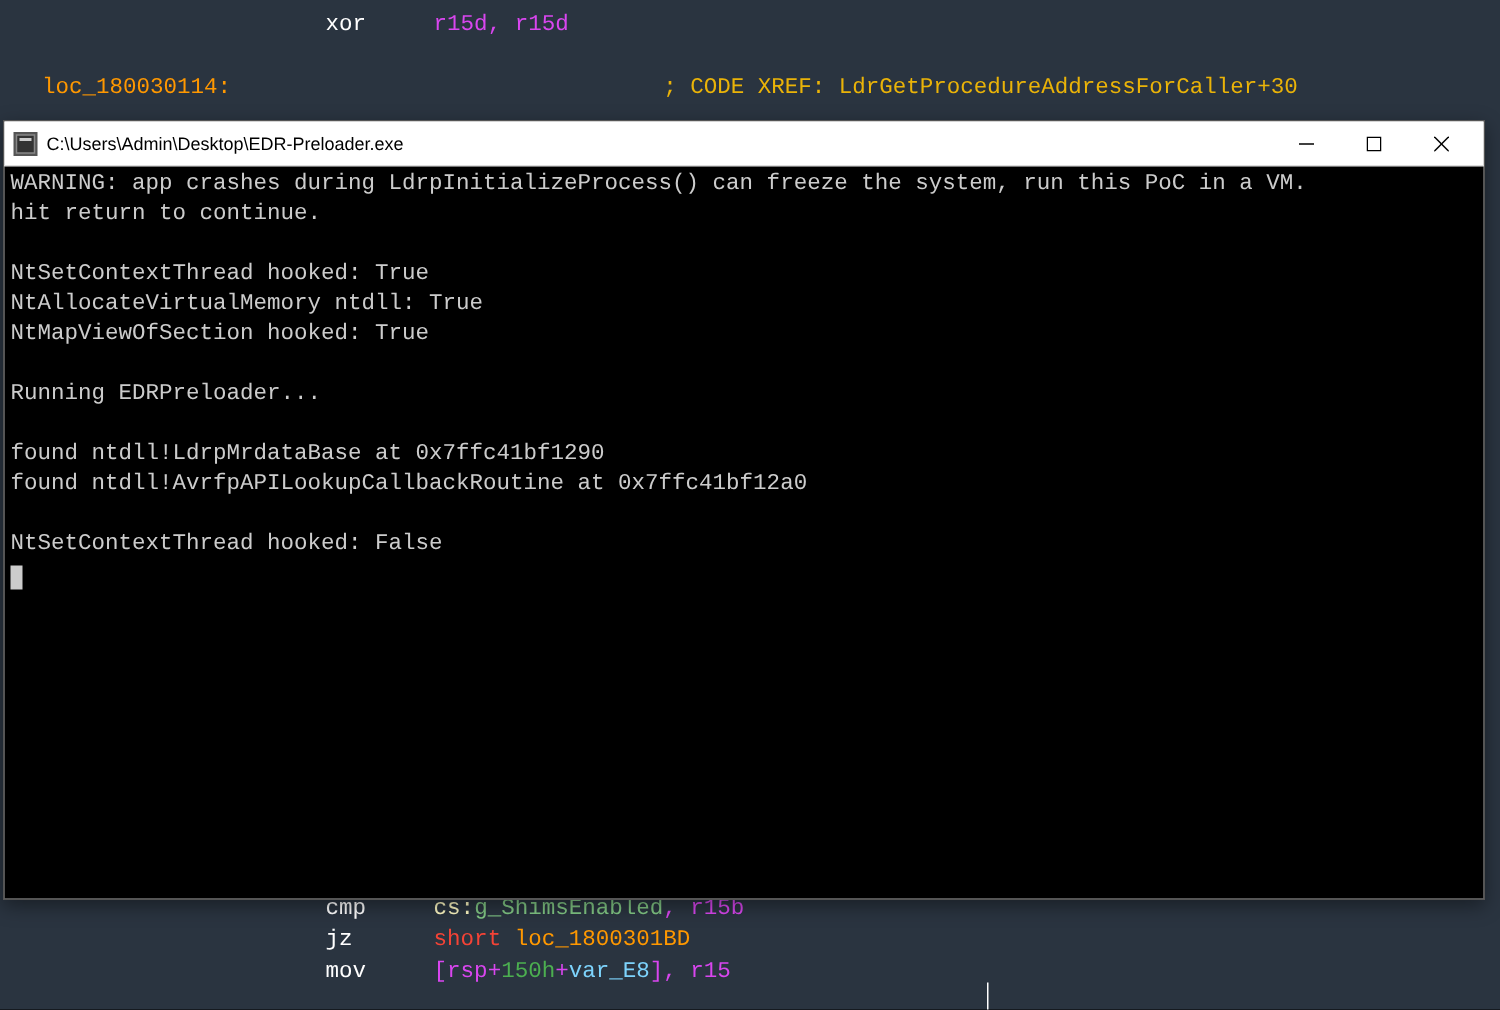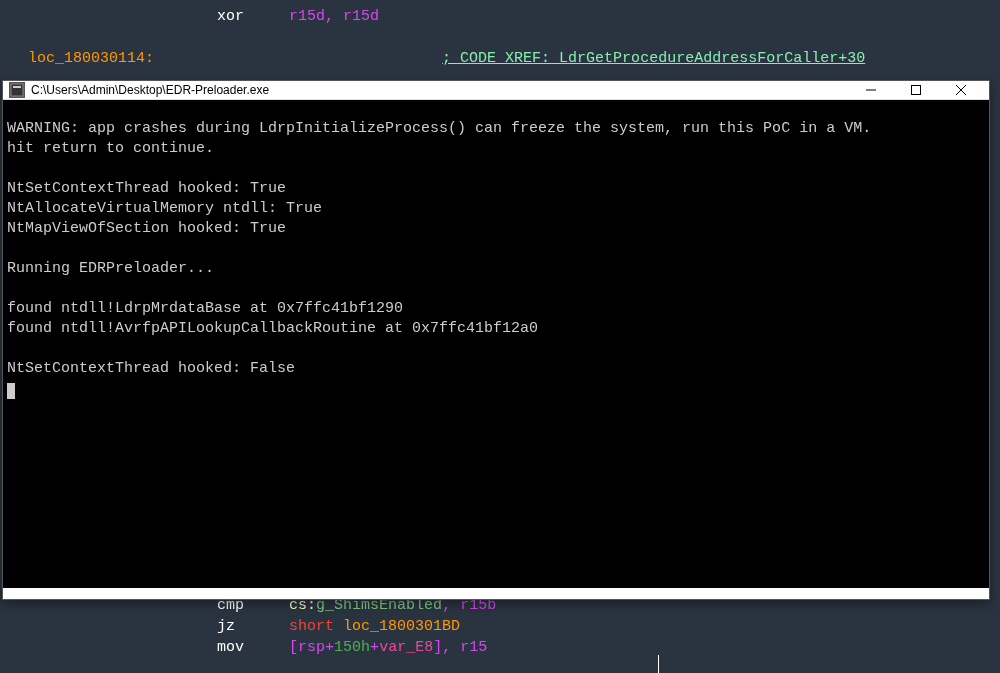--- a/index.html
+++ b/index.html
@@ -25,38 +25,38 @@
       font-size: 15px;
       line-height: 21px;
       color: #808080;
     }
     .disasm-line {
       white-space: pre;
     }
     .mnemonic { color: #ffffff; }
     .register { color: #d946ef; }
     .address-label { color: #ff9800; }
-    .comment-code { color: #86efac; text-decoration: underline; }
+    .comment-code { color: #eab308; }
     .type-prefix { color: #fef9c3; }
     .keyword-short { color: #f44336; text-align: center; }
-    .var-name { color: #ec4899; }
+    .var-name { color: #7dd3fc; }
     .num-lit { color: #4caf50; }
     .sym-name { color: #81c784; }
     .window {
       position: absolute;
       top: 80px;
       left: 2px;
       width: 988px;
       height: 520px;
       background: #fff;
       border: 1px solid #555;
       box-shadow: 0 4px 12px rgba(0,0,0,0.4);
     }
     .titlebar {
-      height: 19px;
+      height: 30px;
       background: #fff;
       display: flex;
       align-items: center;
       padding: 0 6px;
       border-bottom: 1px solid #ddd;
     }
     .window-icon {
       width: 16px;
       height: 16px;
       margin-right: 6px;
@@ -82,21 +82,21 @@
       display: flex;
       align-items: center;
       justify-content: center;
       font-family: 'Segoe UI', sans-serif;
       color: #000;
       cursor: default;
     }
     .terminal-body {
       background: #000;
       height: calc(100% - 30px);
-      padding: 19px 4px;
+      padding: 2px 4px;
       font-family: 'Consolas', 'Courier New', monospace;
       font-size: 15px;
       line-height: 20px;
       color: #ccc;
       overflow: hidden;
     }
     .terminal-line {
       white-space: pre;
     }
     .cursor-blk {

